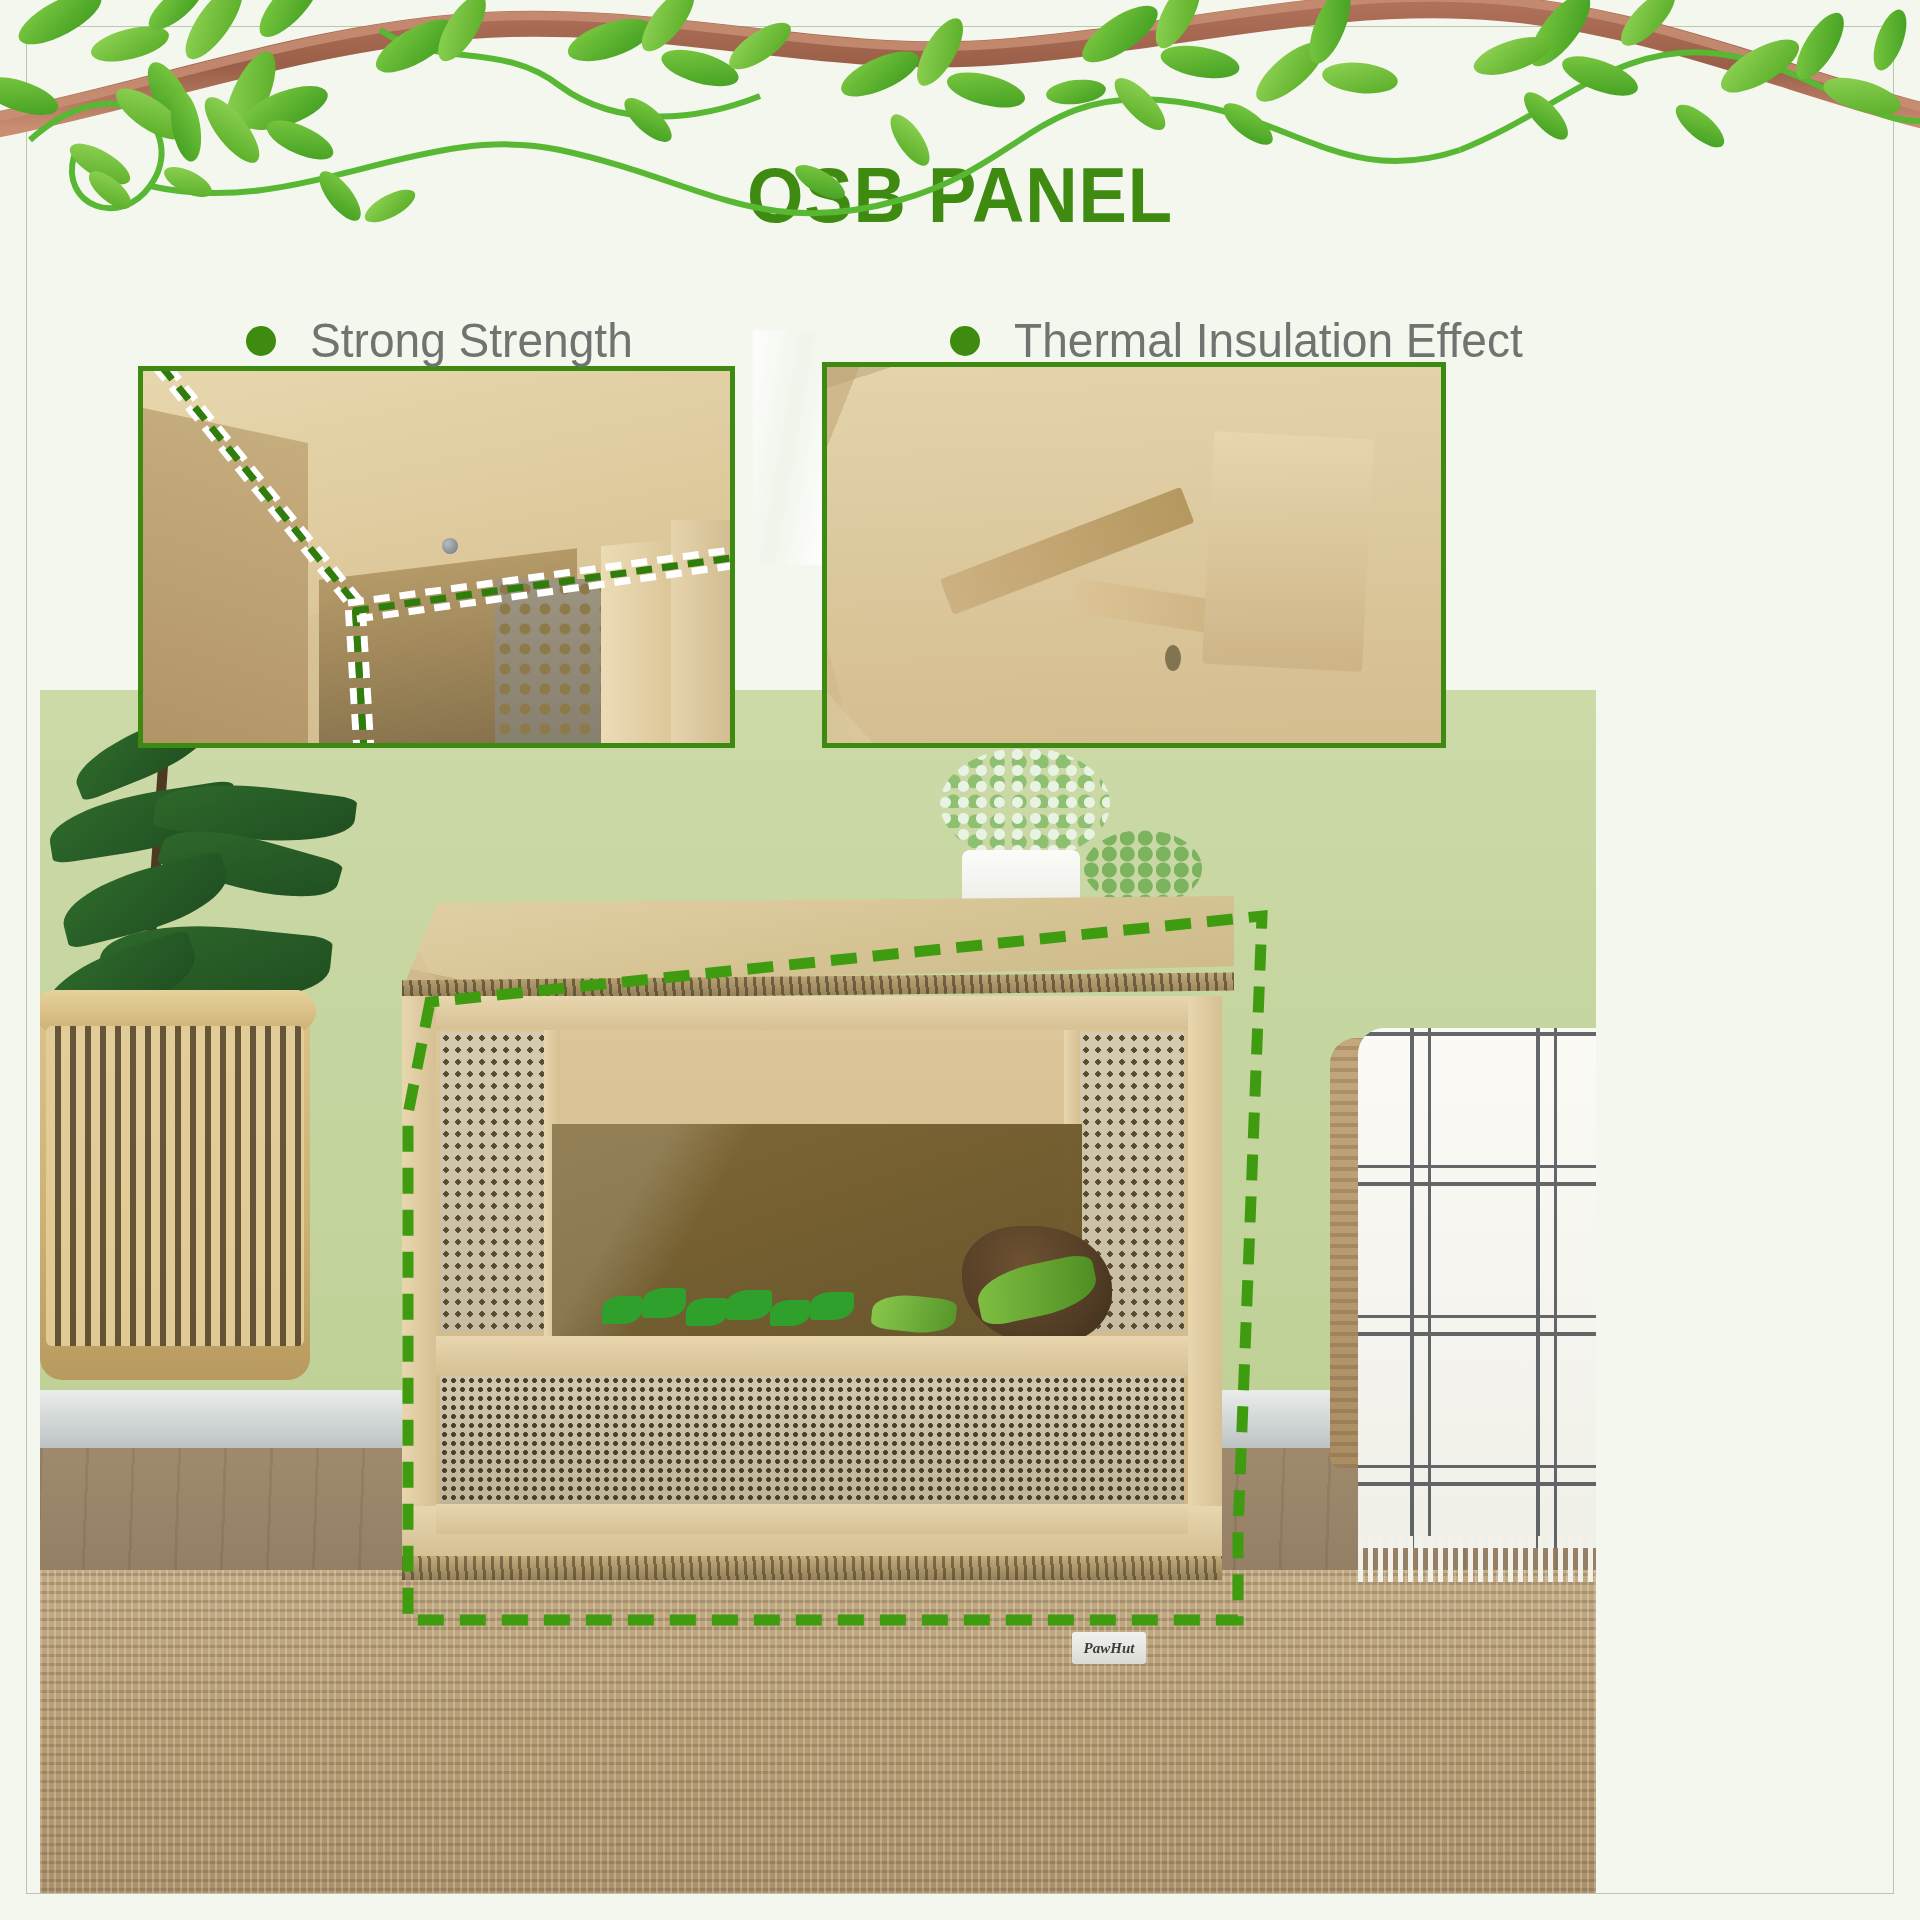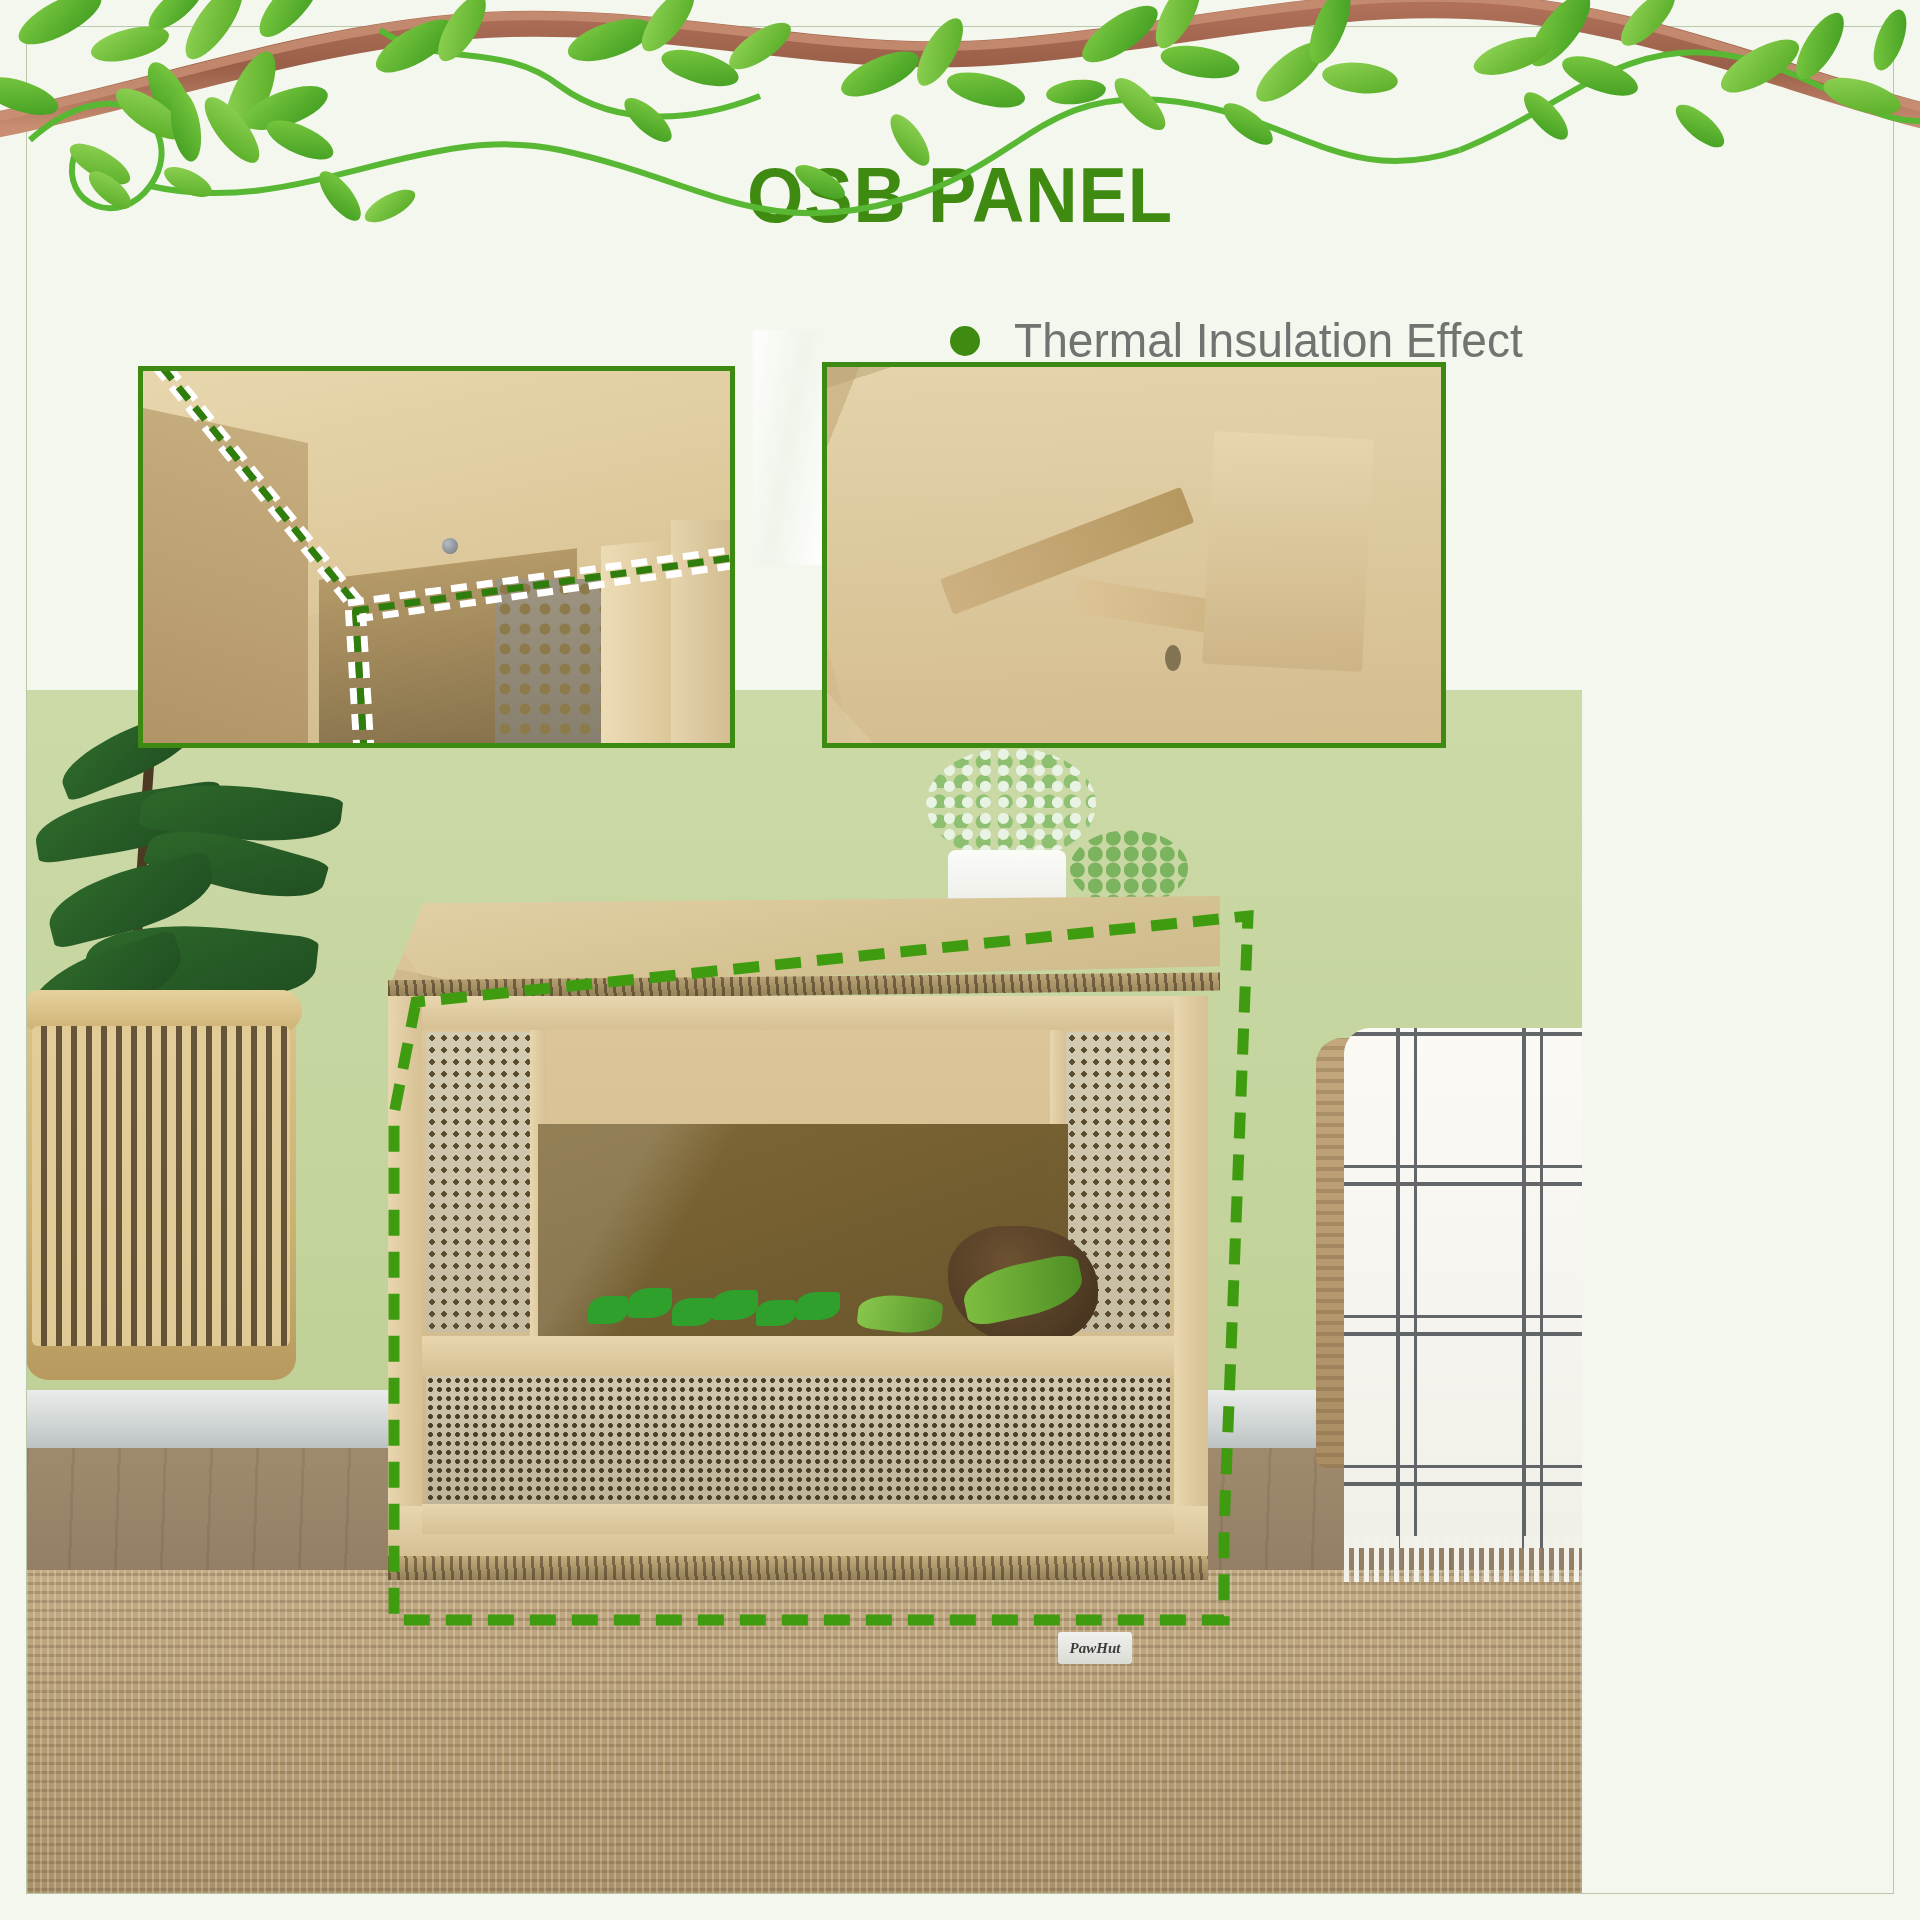--- a/index.html
+++ b/index.html
@@ -56,21 +56,21 @@
 
   
   .wrap{
     position:absolute;left:753px;top:330px;width:70px;height:235px;z-index:3;
     background:linear-gradient(100deg,rgba(255,255,255,.9),rgba(236,241,232,.5),rgba(255,255,255,.95));
     filter:blur(1px);
   }
 
   
   .scene{
-    position:absolute;left:26px;top:690px;width:1556px;height:1204px;
+    position:absolute;left:40px;top:690px;width:1556px;height:1204px;
     overflow:hidden;z-index:1;
   }
   .wall{
     position:absolute;left:0;top:0;width:100%;height:722px;
     background:linear-gradient(180deg,#ccdaa7 0%,#c5d59f 55%,#c0d197 100%);
   }
   .baseboard{
     position:absolute;left:0;top:700px;width:100%;height:62px;
     background:linear-gradient(180deg,#e9ecea,#cdd2d2 60%,#b9bfbf);
   }
@@ -360,20 +360,24 @@
          background:linear-gradient(92deg,#dcc496,#c2a572);transform:rotate(9deg);border-radius:3px;"></div>
     <div style="position:absolute;left:62%;top:18%;width:26%;height:62%;
          background:linear-gradient(176deg,#e7d6ae,#cdb486);transform:rotate(3deg);border-radius:4px;"></div>
     <div style="position:absolute;left:55%;top:74%;width:16px;height:26px;border-radius:50%;
          background:#5e5336;opacity:.7;"></div>
   </div>
 
   <div class="title">OSB PANEL</div>
 
   <div class="bullets">
+    <div class="bullet b1">
+      <span class="dot"></span>
+      <span class="bl-text">Strong Strength</span>
+    </div>
     <div class="bullet b2">
       <span class="dot"></span>
       <span class="bl-text">Thermal Insulation Effect</span>
     </div>
   </div>
 
   <svg class="vine-layer" viewBox="0 0 1920 230">
     <defs>
       <linearGradient id="bark" x1="0" y1="0" x2="0" y2="1">
         <stop offset="0%" stop-color="#b0705a"></stop>

